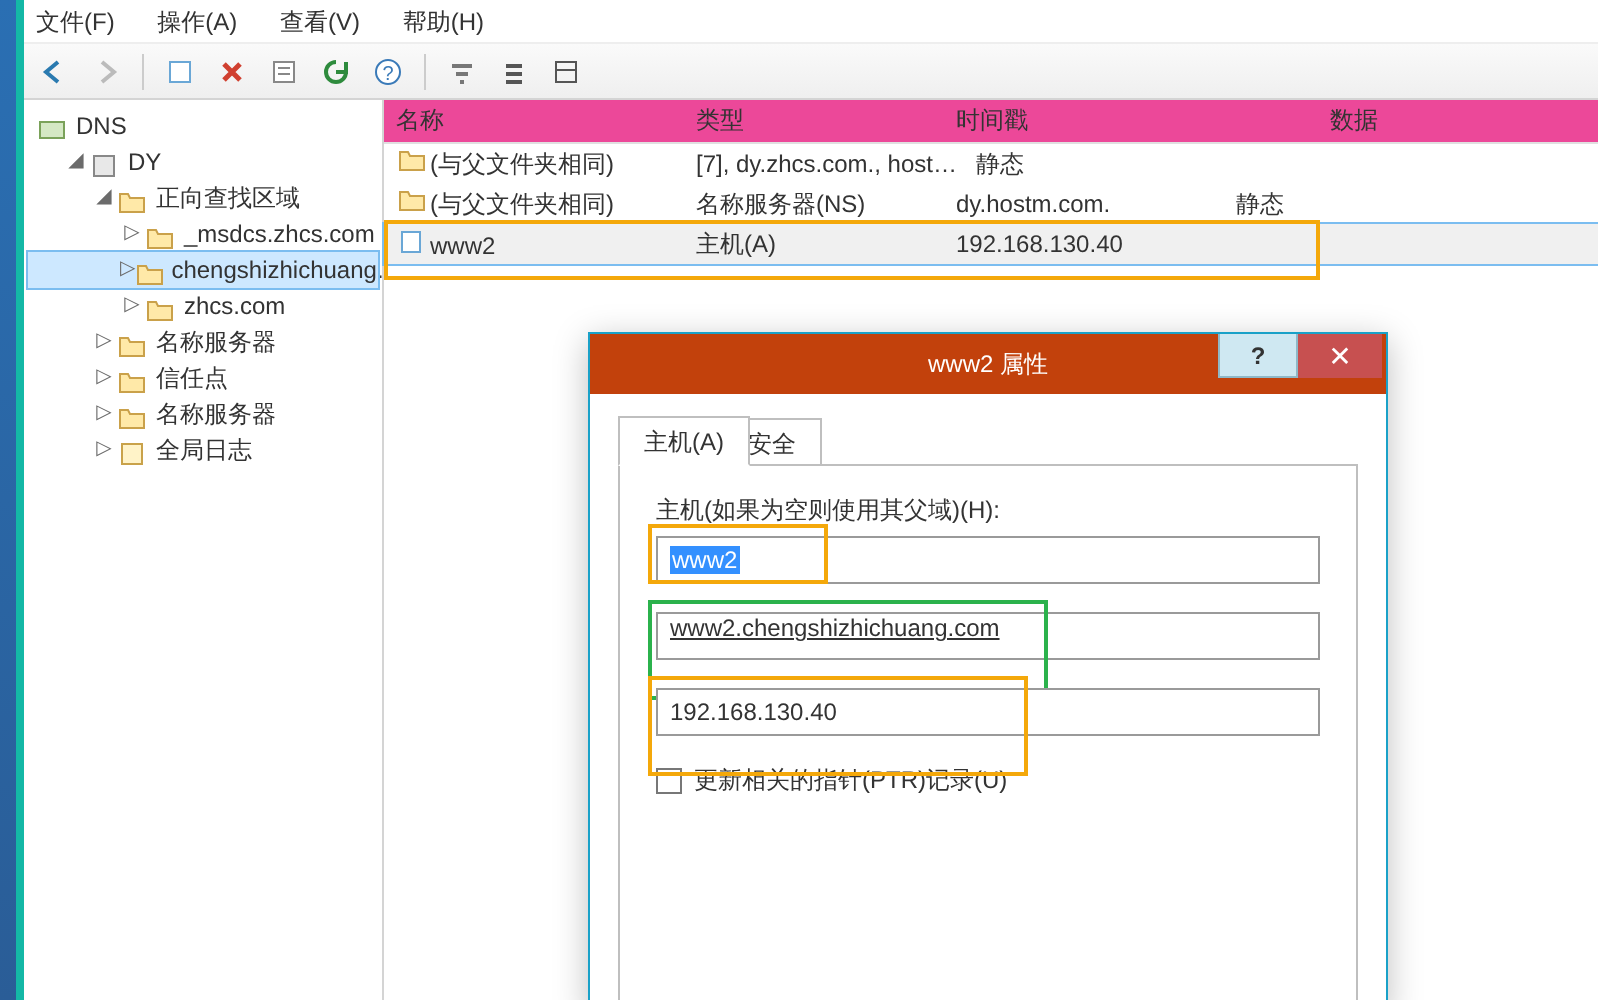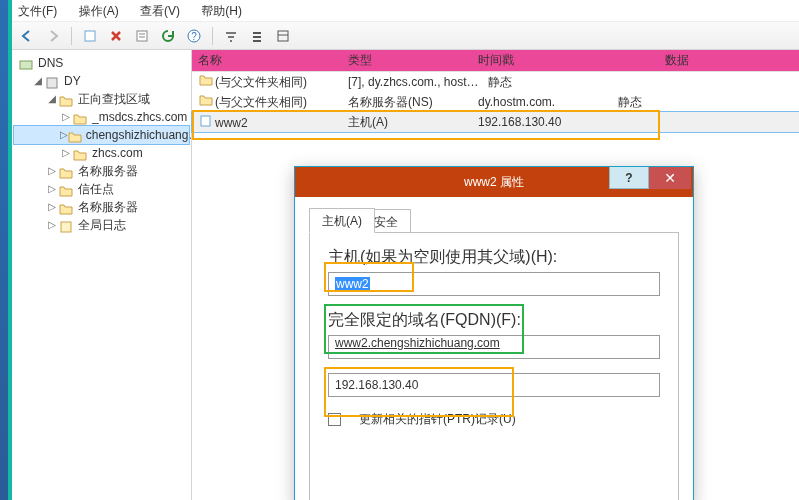--- a/index.html
+++ b/index.html
@@ -42,25 +42,25 @@
   .dlg { position:absolute; left:282px; top:166px; width:400px; height:340px; background:#fff; border:1px solid #1aa1c8; box-shadow:0 4px 16px rgba(0,0,0,.25);}
   .dlg-title { height:30px; background:#c2410c; color:#fff; display:flex; align-items:center; justify-content:center; position:relative; font-size:12px;}
   .dlg-title .qbtn { position:absolute; right:44px; top:0; width:40px; height:22px; background:#cfe8f2; color:#333; display:flex; align-items:center; justify-content:center; font-weight:bold; border:1px solid #8fb8c8; border-top:none;}
   .dlg-title .xbtn { position:absolute; right:2px; top:0; width:42px; height:22px; background:#c75050; color:#fff; display:flex; align-items:center; justify-content:center; font-size:14px;}
   .dlg-body { position:absolute; top:30px; left:0; right:0; bottom:0; background:#fff;}
   .tabstrip { position:relative; height:26px; margin:10px 14px 0 14px; border-bottom:1px solid #bfbfbf;}
   .tab { position:absolute; top:2px; height:24px; line-height:24px; padding:0 12px; border:1px solid #bfbfbf; background:#fff; font-size:12px;}
   .tab.active { border-bottom:1px solid #fff; z-index:2; top:1px; height:25px;}
   .tab.t1{left:0}.tab.t2{left:52px}
   .dlgpane { position:absolute; left:14px; right:14px; top:36px; bottom:0; border:1px solid #bfbfbf; border-top:none; padding:14px 18px;}
-  .fld-lbl { font-size:16px; margin-bottom:4px; display:block;}
+  .fld-lbl { font-size:12px; margin-bottom:4px; display:block;}
   .fld-input { width:100%; height:24px; border:1px solid #9a9a9a; padding:0 6px; font-size:12px; background:#fff;}
   .fld-input .seltext { background:#3390ff; color:#fff; padding:0 1px;}
   .fld-group { margin-bottom:14px; position:relative;}
-  .chk { display:flex; align-items:center; gap:18px; font-size:12px;}
+  .chk { display:flex; align-items:center; gap:6px; font-size:12px;}
   .chkbox { width:13px; height:13px; border:1px solid #777; background:#fff;}
 
   
   .hl-orange { position:absolute; border:2px solid #f4a80a; pointer-events:none;}
   .hl-green  { position:absolute; border:2px solid #2bb24c; pointer-events:none;}
 </style>
 </head>
 <body>
 
 <div class="desktop-edge"></div>
@@ -289,21 +289,20 @@
 
         <div class="fld-group">
           <span class="fld-lbl"><span>主机(如果为空则使用其父域)(H):</span></span>
           <div class="fld-input" style="display:flex;align-items:center;">
             <span class="seltext">www2</span>
           </div>
           <div class="hl-orange" style="left:-4px; top:15px; width:90px; height:30px;"></div>
         </div>
 
         <div class="fld-group">
-          <span class="fld-lbl">完全限定的域名(FQDN)(F):</span>
           <div class="fld-input" style="display:flex;align-items:flex-start;text-decoration:underline;">
             <span>www2.chengshizhichuang.com</span>
           </div>
           <div class="hl-green" style="left:-4px; top:-6px; width:200px; height:50px;"></div>
         </div>
 
         <div class="fld-group">
           <div class="fld-input" style="display:flex;align-items:center;">
             <span>192.168.130.40</span>
           </div>

